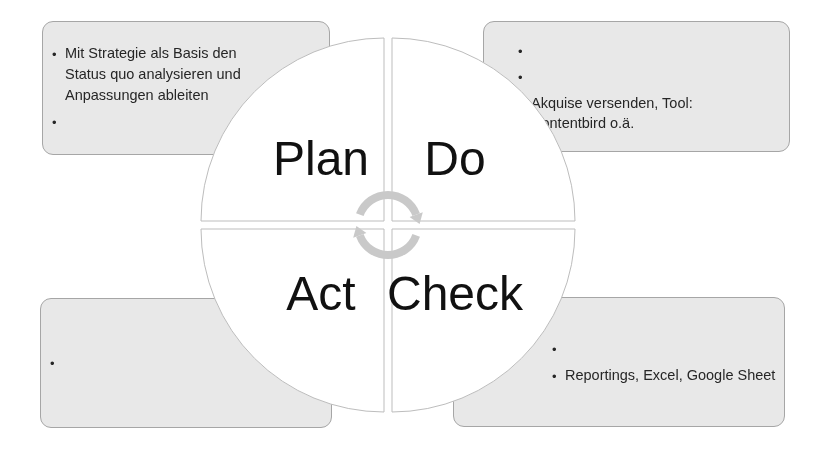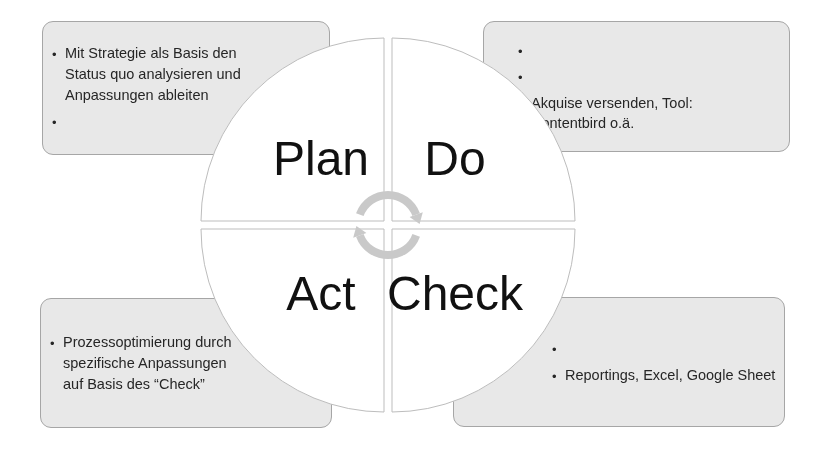--- a/index.html
+++ b/index.html
@@ -64,23 +64,20 @@
     <div class="bullet">
       <span class="dot">•</span>
       <span class="txt">Akquise versenden, Tool:
 Contentbird o.ä.</span>
     </div>
   </div>
 
   <div class="note note-bl">
     <div class="bullet">
       <span class="dot">•</span>
-      <span class="txt">Prozessoptimierung durch
-spezifische Anpassungen
-auf Basis des “Check”</span>
     </div>
   </div>
 
   <div class="note note-br">
     <div class="bullet">
       <span class="dot">•</span>
     </div>
     <div class="bullet">
       <span class="dot">•</span>
       <span class="txt">Reportings, Excel, Google Sheet</span>

